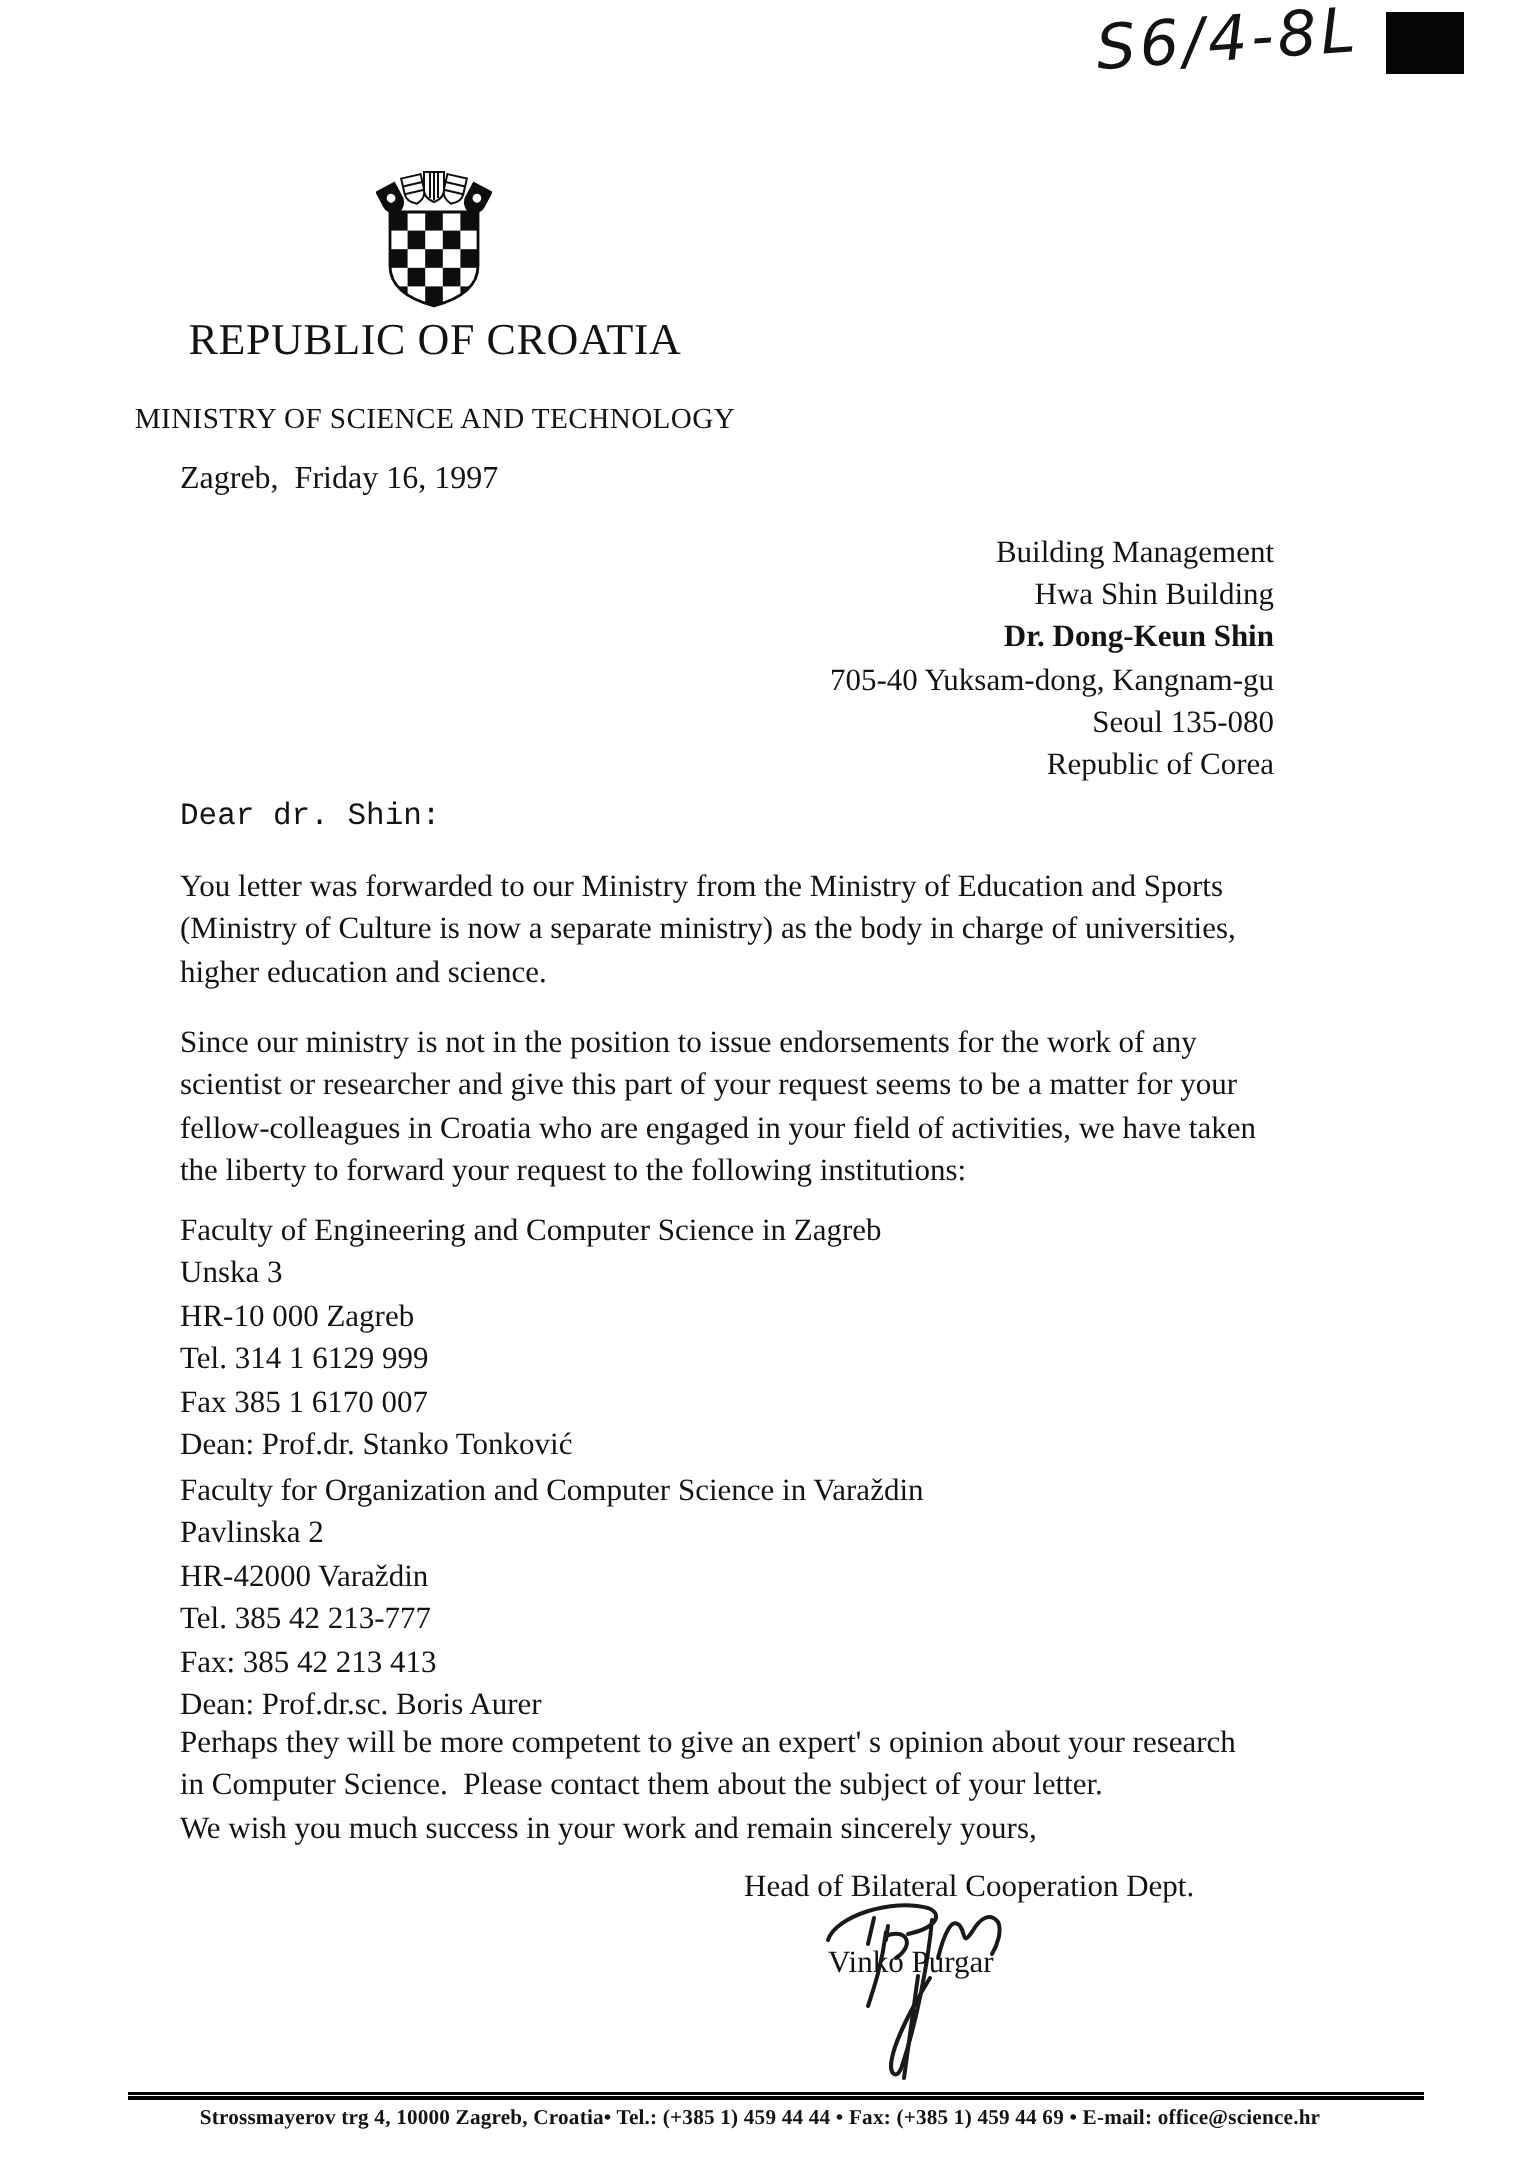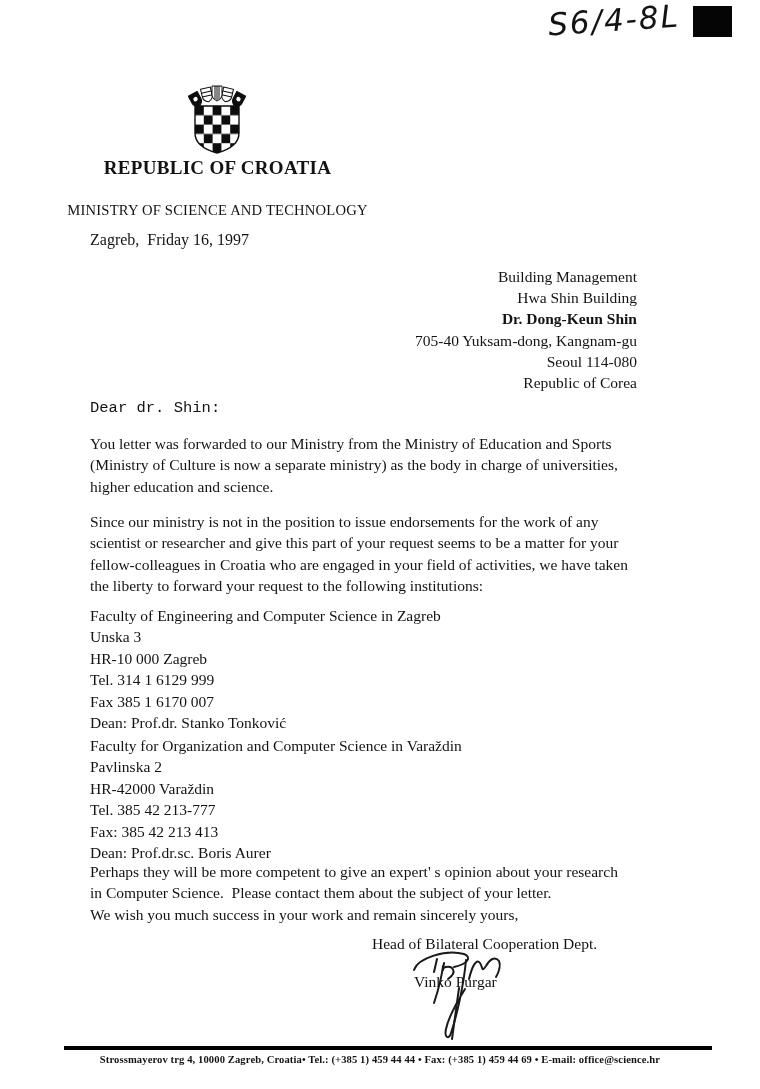--- a/index.html
+++ b/index.html
@@ -23,21 +23,21 @@
     font-size:31px;
     font-weight:500;
     transform:rotate(-4deg);
     letter-spacing:2px;
   }
   .redaction{
     background:#050505;
   }
   
   .header-center{left:60px;width:315px;text-align:center;}
-  .head1{font-weight:bold;font-size:19px;letter-spacing:.3px;}
+  .head1{font-weight:normal;font-size:22px;letter-spacing:.3px;}
   .head2{font-size:14.6px;letter-spacing:.2px;}
   .dateline{font-size:16px;}
   .recipient{text-align:right;}
   .recipient .t{line-height:21.2px;font-size:15.5px;}
   .signoff-title{font-size:15.5px;}
   .sign-name{font-size:15.5px;text-align:center;}
   
   .footer-rule{
     left:64px;width:648px;height:4px;
     background:linear-gradient(#000 0 38%, #fff 38% 55%, #000 55% 100%);
@@ -100,21 +100,21 @@
   <div class="abs header-center head1" style="top:157px;">REPUBLIC OF CROATIA</div>
   <div class="abs header-center head2" style="top:178px;margin-top:24px;">MINISTRY OF SCIENCE AND TECHNOLOGY</div>
 
   <div class="abs dateline t" style="top:231px;left:90px;">Zagreb,  Friday 16, 1997</div>
 
   <div class="abs recipient block" style="top:266px;right:123px;">
     <div class="t">Building Management</div>
     <div class="t">Hwa Shin Building</div>
     <div class="t bold">Dr. Dong-Keun Shin</div>
     <div class="t">705-40 Yuksam-dong, Kangnam-gu</div>
-    <div class="t">Seoul 114-080</div>
+    <div class="t">Seoul 135-080</div>
     <div class="t">Republic of Corea</div>
   </div>
 
   <div class="abs block" style="top:398px;left:90px;font-family:Liberation Mono, monospace;">
     <div class="t">Dear dr. Shin:</div>
   </div>
 
   <div class="abs block" style="top:433px;left:90px;">
     <div class="t">You letter was forwarded to our Ministry from the Ministry of Education and Sports</div>
     <div class="t">(Ministry of Culture is now a separate ministry) as the body in charge of universities,</div>

